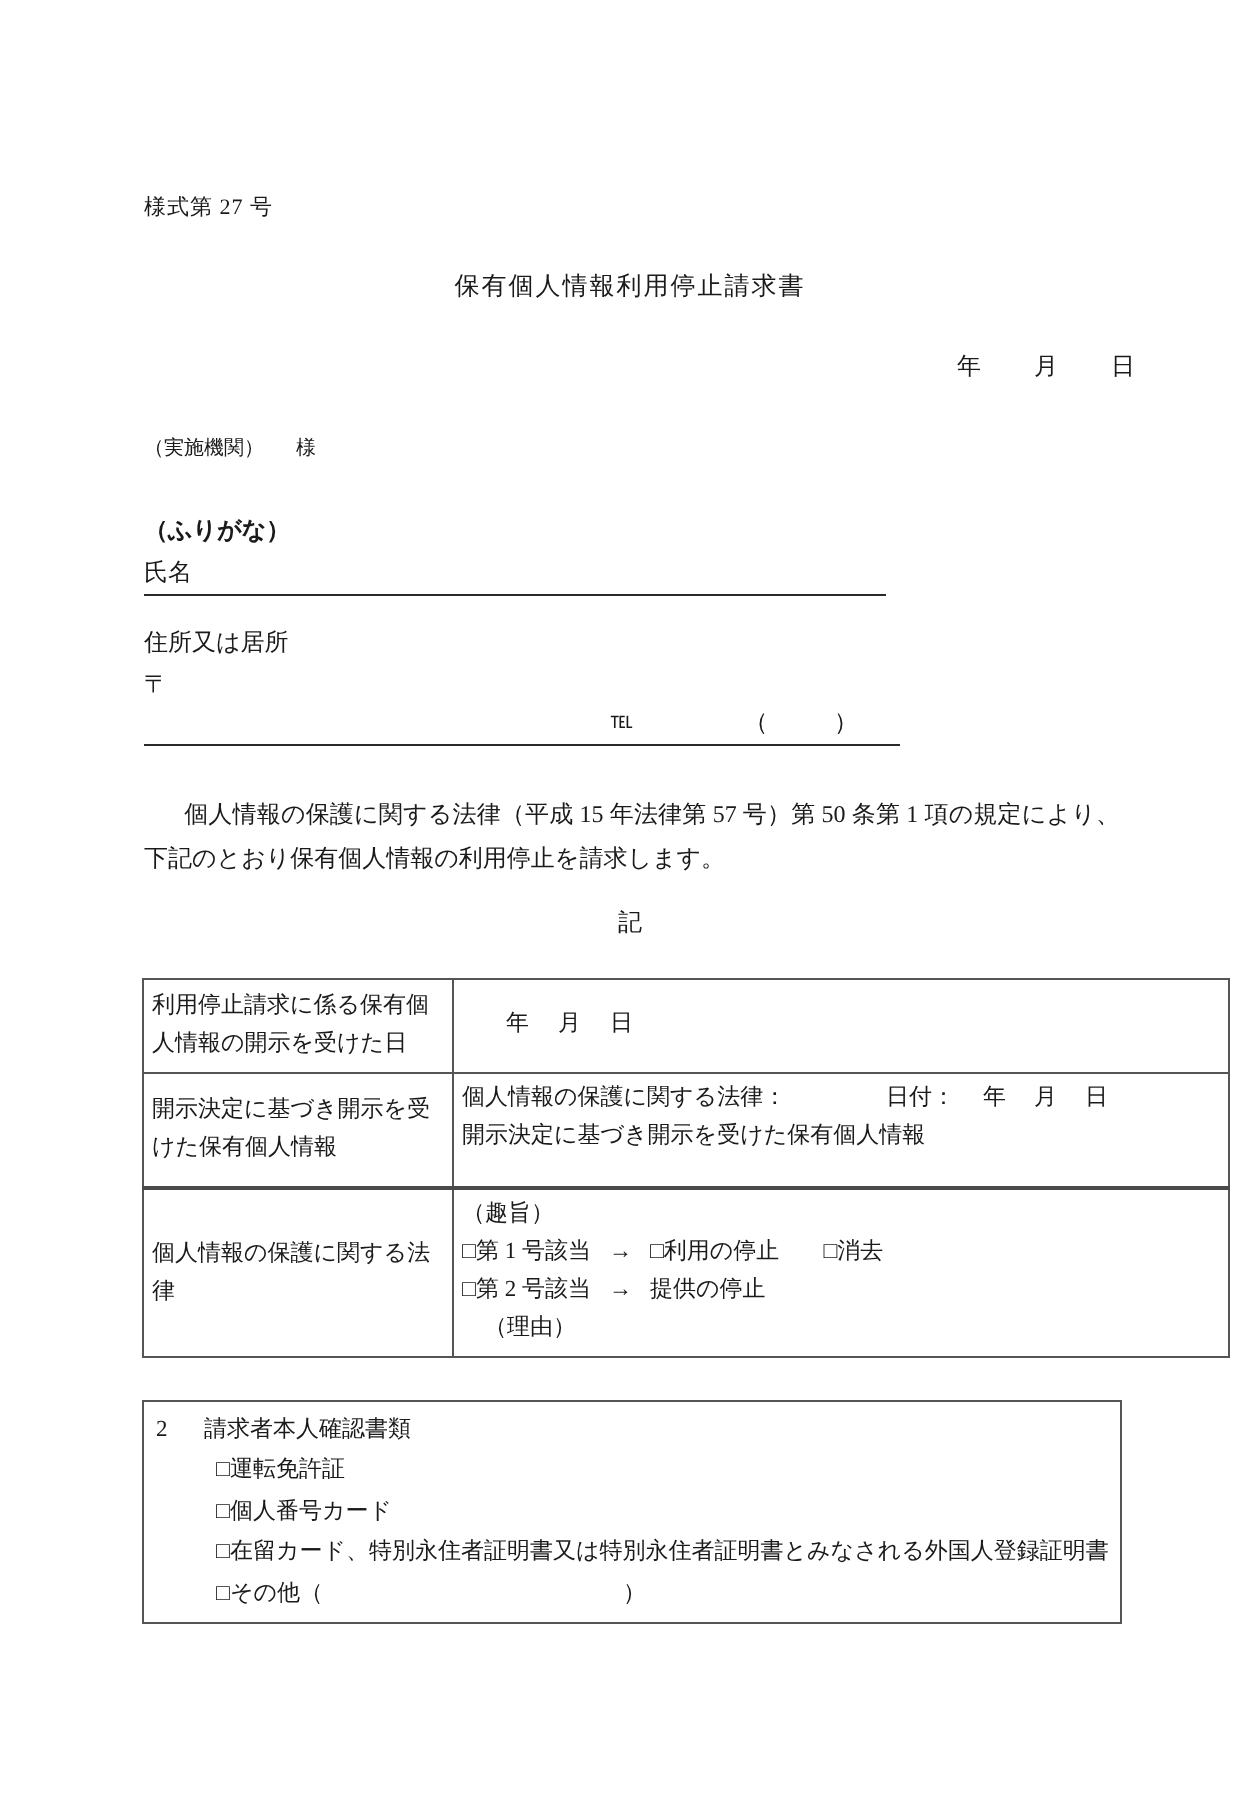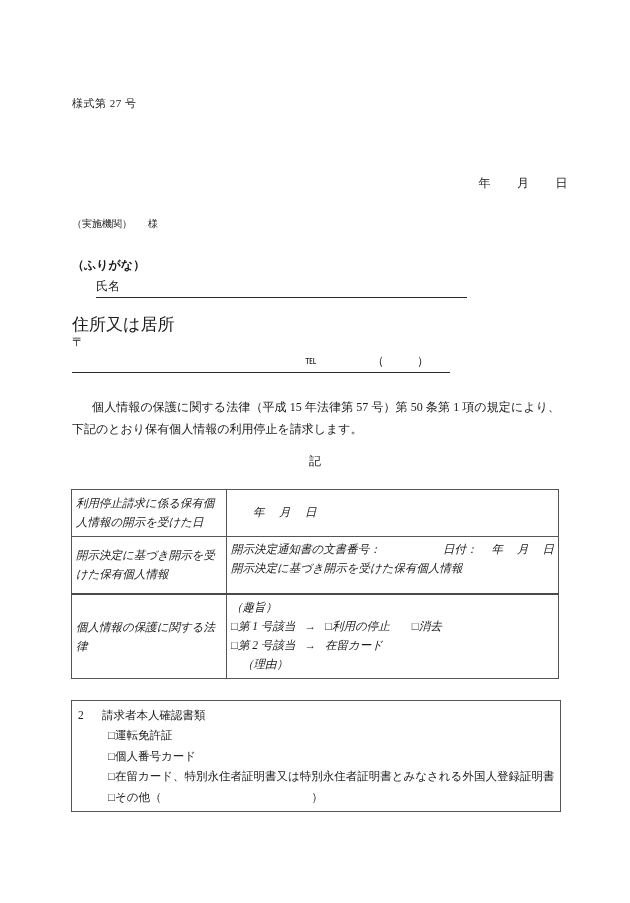--- a/index.html
+++ b/index.html
@@ -71,28 +71,27 @@
     font-size: 12px;
     font-weight: bold;
   }
   .name-row {
     left: 72px;
     top: 278px;
     width: 371px;
     border-bottom: 1px solid #2a2a2a;
     padding-bottom: 2px;
     font-size: 12px;
-    margin-left: 24px;
   }
 
   
   .addr-label {
     left: 72px;
     top: 313px;
-    font-size: 17px;
+    font-size: 12px;
   }
   .postal {
     left: 72px;
     top: 334px;
     font-size: 12px;
   }
   .addr-line {
     left: 72px;
     top: 352px;
     width: 378px;
@@ -137,22 +136,21 @@
   }
 
   
   table {
     border-collapse: collapse;
     font-size: 11.5px;
   }
   .main-table {
     left: 71px;
     top: 489px;
-    width: 488px;
-    font-style: italic;
+    width: 544px;
   }
   .main-table td {
     border: 1px solid #555;
     vertical-align: middle;
     line-height: 1.65;
     padding: 0;
   }
   .main-table td.label {
     width: 155px;
     padding: 4px 0 4px 4px;
@@ -201,20 +199,21 @@
   .bt-row2 .num { display: inline-block; width: 24px; }
   .bt-row2 .sub { padding-left: 30px; display: block; }
 </style>
 </head>
 <body>
 
 <div class="page">
 
   <div class="abs form-no">様式第 27 号</div>
 
+  <div class="abs doc-title">保有個人情報利用停止請求書</div>
 
   <div class="abs date-line nowrap">
     <span>年</span><span class="gap"></span><span>月</span><span class="gap"></span><span>日</span>
   </div>
 
   <div class="abs recipient nowrap">
     <span>（実施機関）</span><span class="sama">様</span>
   </div>
 
   <div class="abs furigana">（ふりがな）</div>
@@ -241,34 +240,34 @@
       <td class="value r1-value">
         <span class="dt nowrap">
           <span>年</span><span class="gap"></span><span>月</span><span class="gap"></span><span>日</span>
         </span>
       </td>
     </tr>
     <tr>
       <td class="label sep-heavy">開示決定に基づき開示を受けた保有個人情報</td>
       <td class="value r2-value sep-heavy">
         <div class="r2-line1">
-          <span class="docnum">開示決定通知書の文書番号：</span>
+          <span class="docnum">個人情報の保護に関する法律：</span>
           <span class="datepart nowrap">
             <span>日付：</span><span class="gap"></span><span>年</span><span class="gap"></span><span>月</span><span class="gap"></span><span>日</span>
           </span>
         </div>
         <div>開示決定に基づき開示を受けた保有個人情報</div>
       </td>
     </tr>
     <tr>
       <td class="label r3-label">個人情報の保護に関する法律</td>
       <td class="value r3-value">
         <div>（趣旨）</div>
         <div class="nowrap"><span>□</span><span>第 1 号該当</span><span class="arrow">→</span><span>□</span><span>利用の停止</span><span class="big-gap"></span><span>□</span><span>消去</span></div>
-        <div class="nowrap"><span>□</span><span>第 2 号該当</span><span class="arrow">→</span><span>在留カード</span></div>
+        <div class="nowrap"><span>□</span><span>第 2 号該当</span><span class="arrow">→</span><span>提供の停止</span></div>
         <div class="reason">（理由）</div>
       </td>
     </tr>
   </tbody>
     </table>
 
   <table class="abs bottom-table">
     <tbody>
     <tr>
       <td class="bt-row2">

